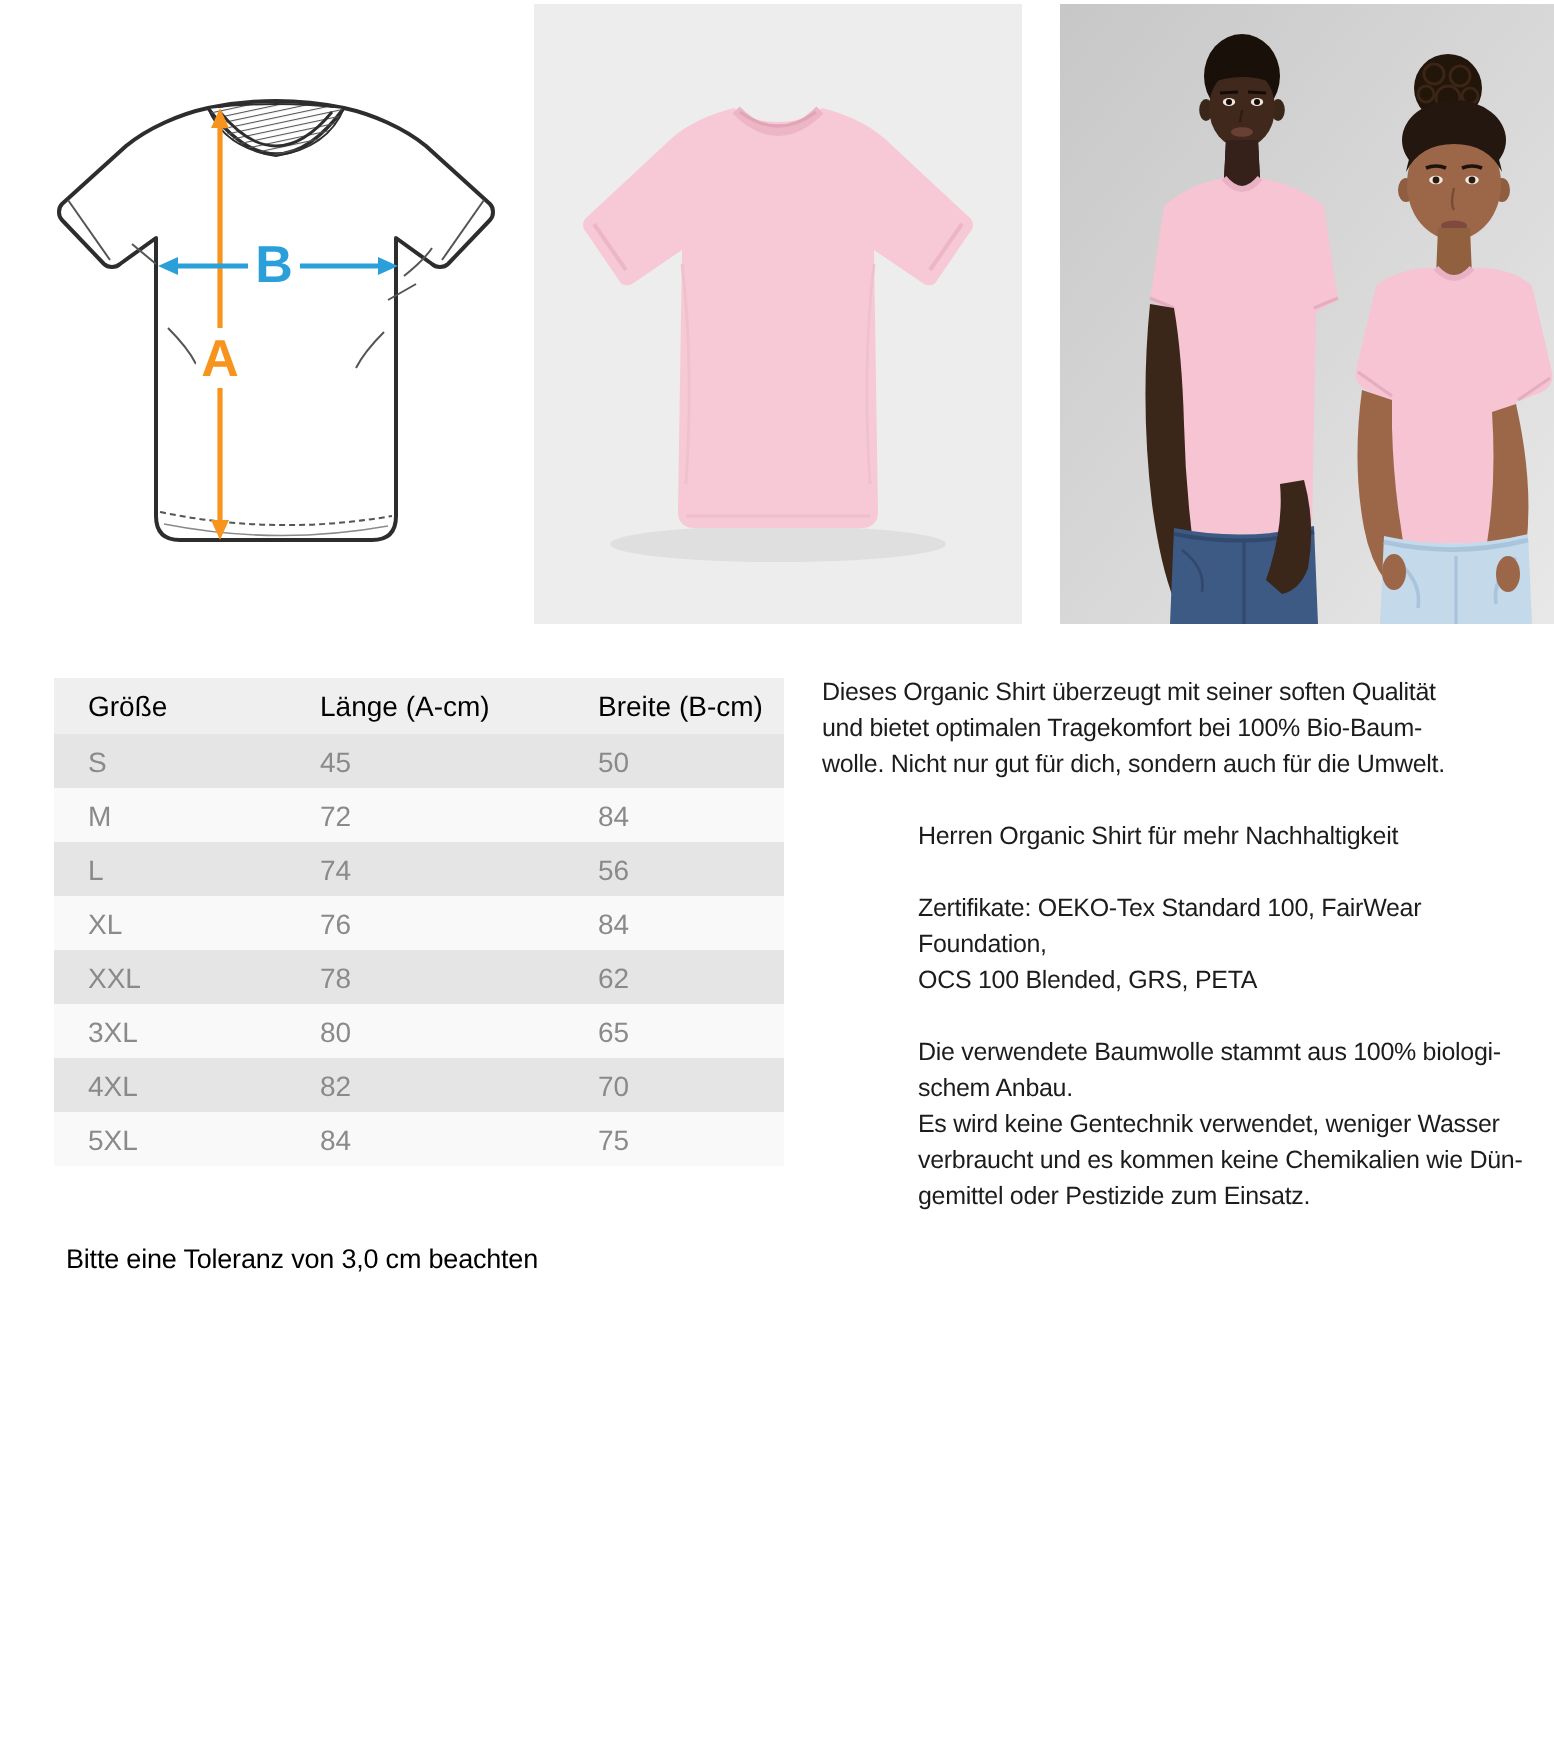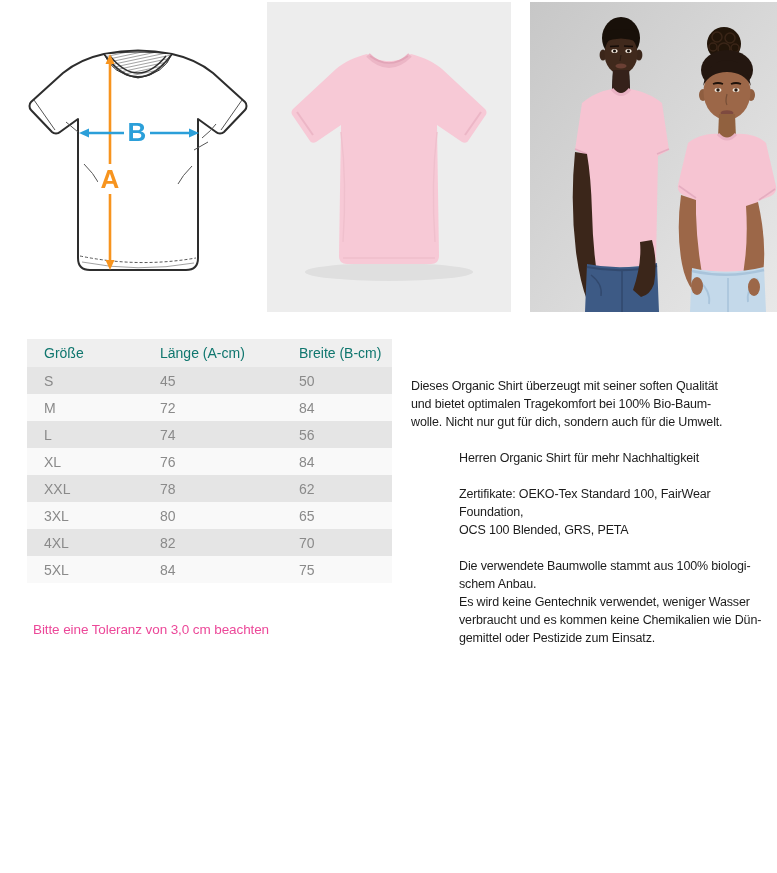--- a/index.html
+++ b/index.html
@@ -13,31 +13,31 @@
   #diagram-panel  { left:6px;   top:16px; width:254px; height:288px; }
   #product-panel  { left:267px; top:2px;  width:244px; height:310px; background:#EDEDED; }
   #models-panel   { left:530px; top:2px;  width:247px; height:310px; }
 
   
   #size-table-wrap { left:27px; top:339px; width:365px; }
   table#size-table { border-collapse:collapse; width:365px; table-layout:fixed;
                      font-size:14px; color:#8a8a8a; }
   #size-table col.c1 { width:116px; } #size-table col.c2 { width:139px; } #size-table col.c3 { width:110px; }
   #size-table th, #size-table td { font-weight:400; text-align:left; padding:0 0 0 17px; height:27px; }
-  #size-table thead th { background:#efefef; height:28px; color:#0f766e; }
+  #size-table thead th { background:#efefef; height:28px; color:#000000; }
   #size-table tr.row-dark td  { background:#e5e5e5; }
   #size-table tr.row-light td { background:#f9f9f9; }
 
   
-  #tolerance-note { left:33px; top:622px; font-size:13.5px; color:#ec4899; letter-spacing:-0.1px; }
+  #tolerance-note { left:33px; top:622px; font-size:13.5px; color:#000000; letter-spacing:-0.1px; }
 
   
   #product-description { left:411px; top:337px; width:366px; color:#1c1c1c;
     font-size:12.5px; line-height:18px; letter-spacing:-0.15px; }
-  #product-description .para { white-space:pre-wrap;margin-top:40px; }
+  #product-description .para { white-space:pre-wrap; }
   #product-description .para + .para { margin-top:18px;margin-left:48px; }
 
   svg { display:block; }
   text.dim-label { font-family:"Liberation Sans", sans-serif; font-weight:bold; font-size:26px; }
 </style>
 </head>
 <body>
 
 <div id="canvas">
 

